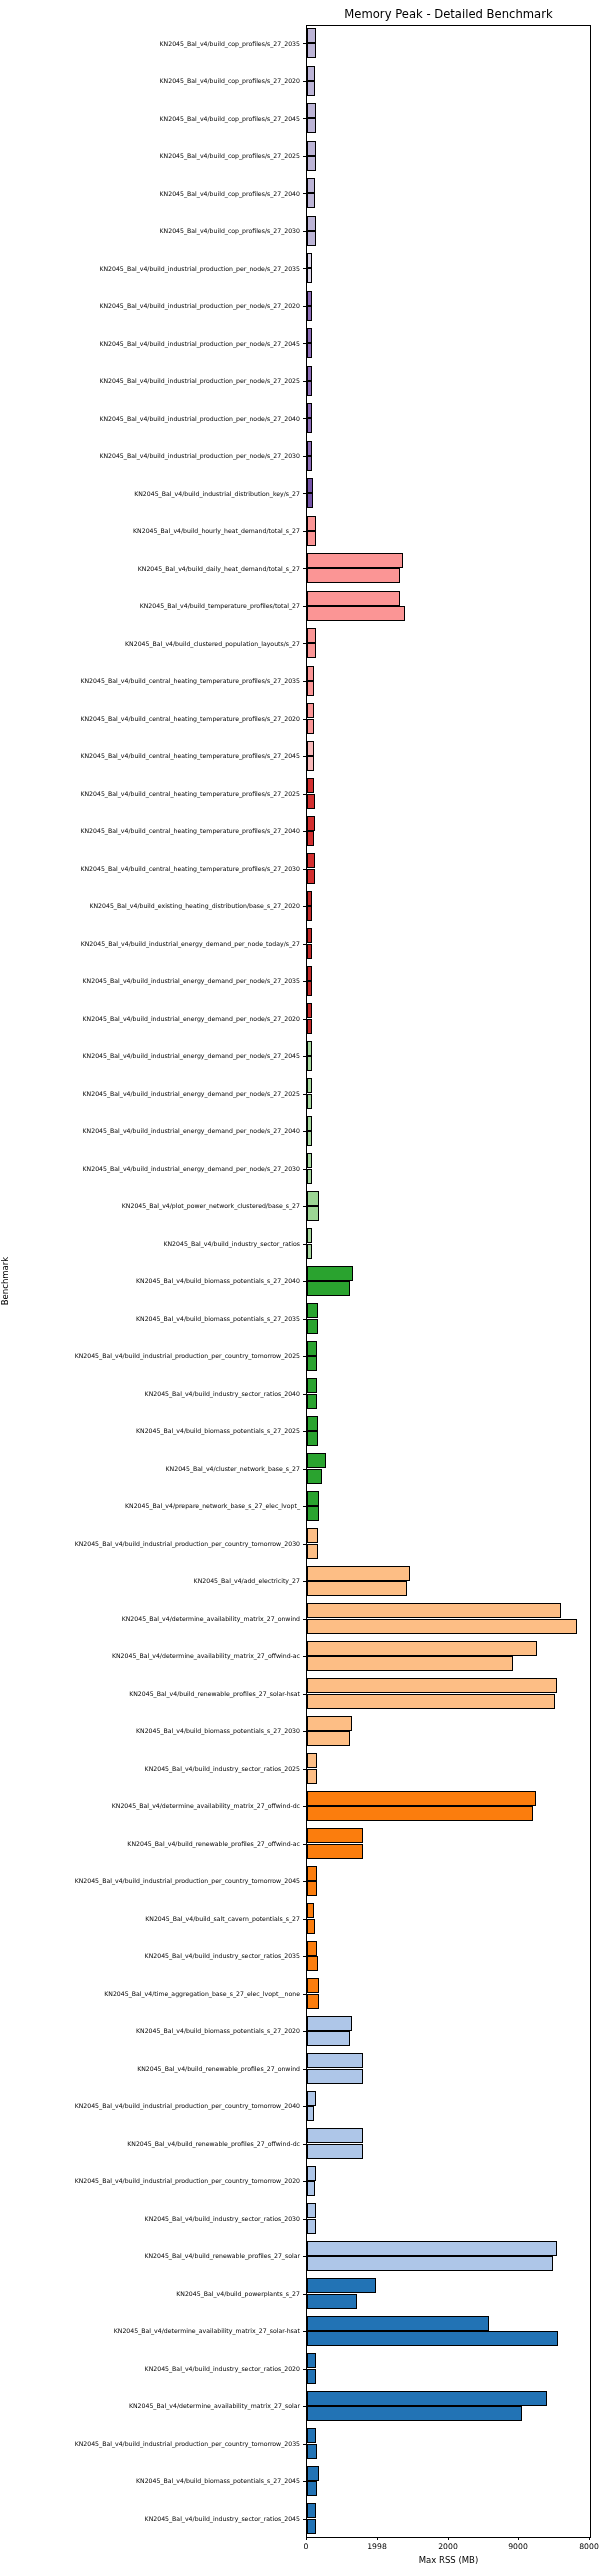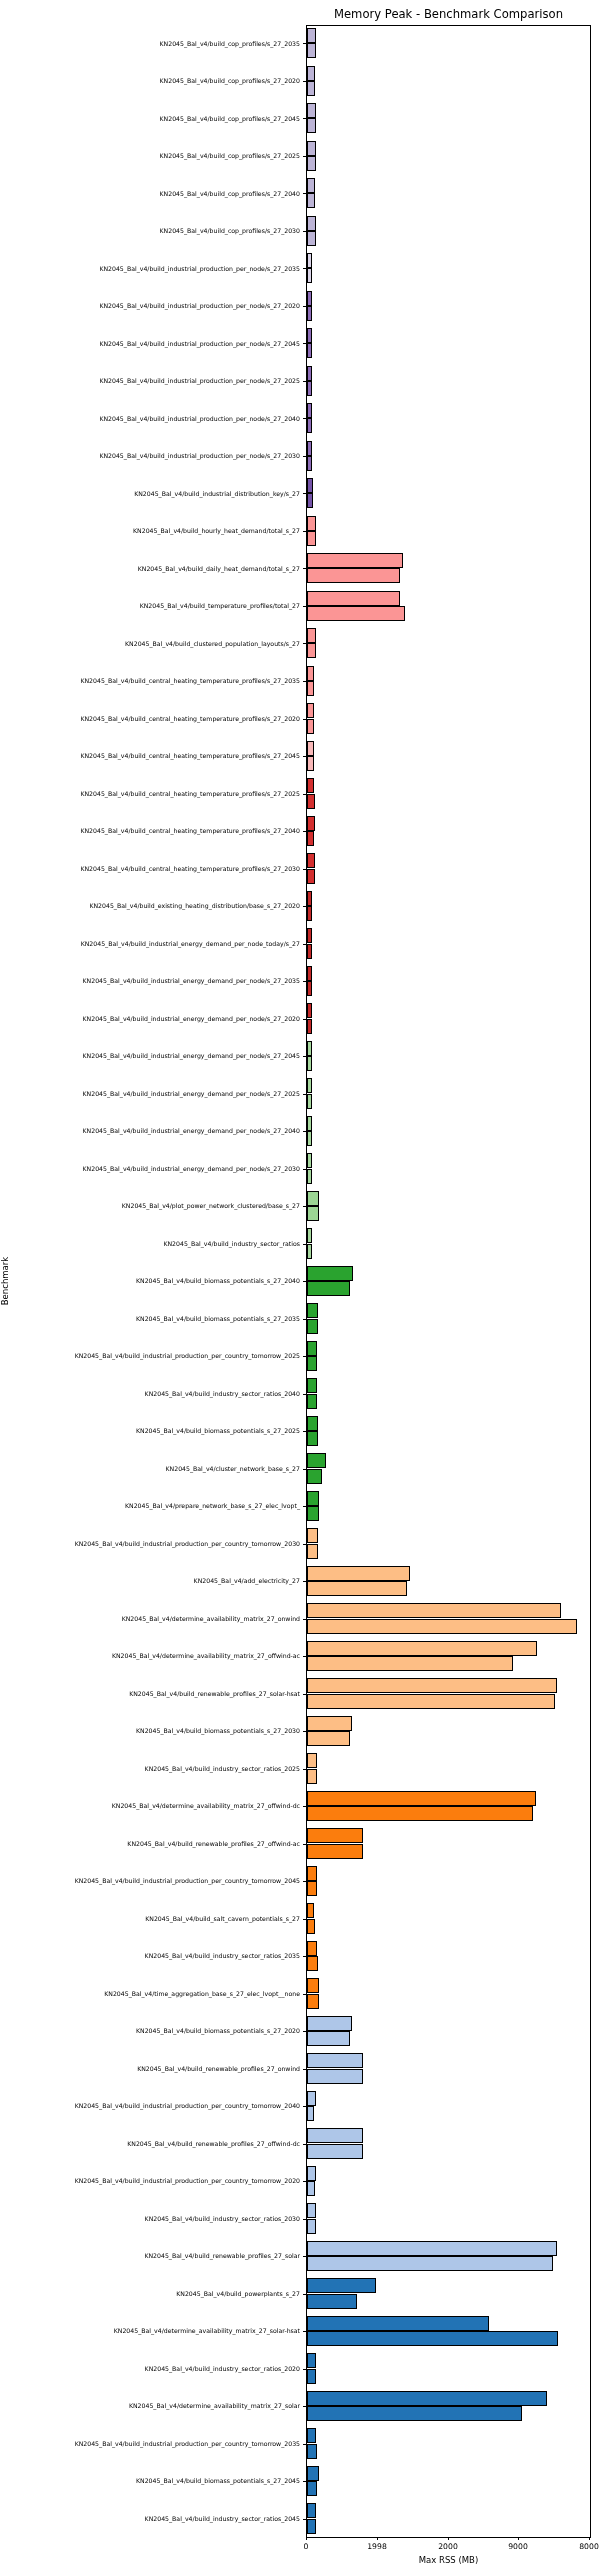--- a/index.html
+++ b/index.html
@@ -38,21 +38,21 @@
   }
   #ylabel{
     position:absolute;left:-49px;top:1276px;width:108px;text-align:center;
     font-size:8.5px;color:#000;transform:rotate(-90deg);transform-origin:center center;
   }
 </style>
 </head>
 <body>
 
 <div id="canvas">
-  <div id="title">Memory Peak - Benchmark Comparison</div>
+  <div id="title">Memory Peak - Detailed Benchmark</div>
   <div id="plot"></div>
   <div id="rows">
       <div class="row-label" style="top: 40px;">KN2045_Bal_v4/build_cop_profiles/s_27_2035</div>
       <div class="ytick" style="top: 43px;"></div>
       <div class="bar" title="KN2045_Bal_v4/build_cop_profiles/s_27_2035: 240 MB" style="left: 307px; width: 8.5px; top: 28px; background: rgb(188, 180, 214);"></div>
       <div class="bar" title="KN2045_Bal_v4/build_cop_profiles/s_27_2035: 240 MB" style="left: 307px; width: 8.5px; top: 43px; background: rgb(188, 180, 214);"></div>
       <div class="row-label" style="top: 77px;">KN2045_Bal_v4/build_cop_profiles/s_27_2020</div>
       <div class="ytick" style="top: 81px;"></div>
       <div class="bar" title="KN2045_Bal_v4/build_cop_profiles/s_27_2020: 220 MB" style="left: 307px; width: 7.7px; top: 66px; background: rgb(188, 180, 214);"></div>
       <div class="bar" title="KN2045_Bal_v4/build_cop_profiles/s_27_2020: 225 MB" style="left: 307px; width: 7.7px; top: 81px; background: rgb(188, 180, 214);"></div>

